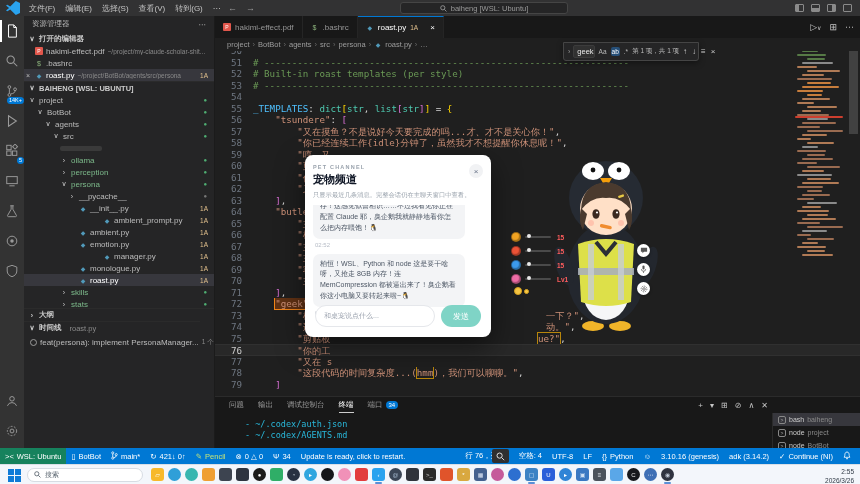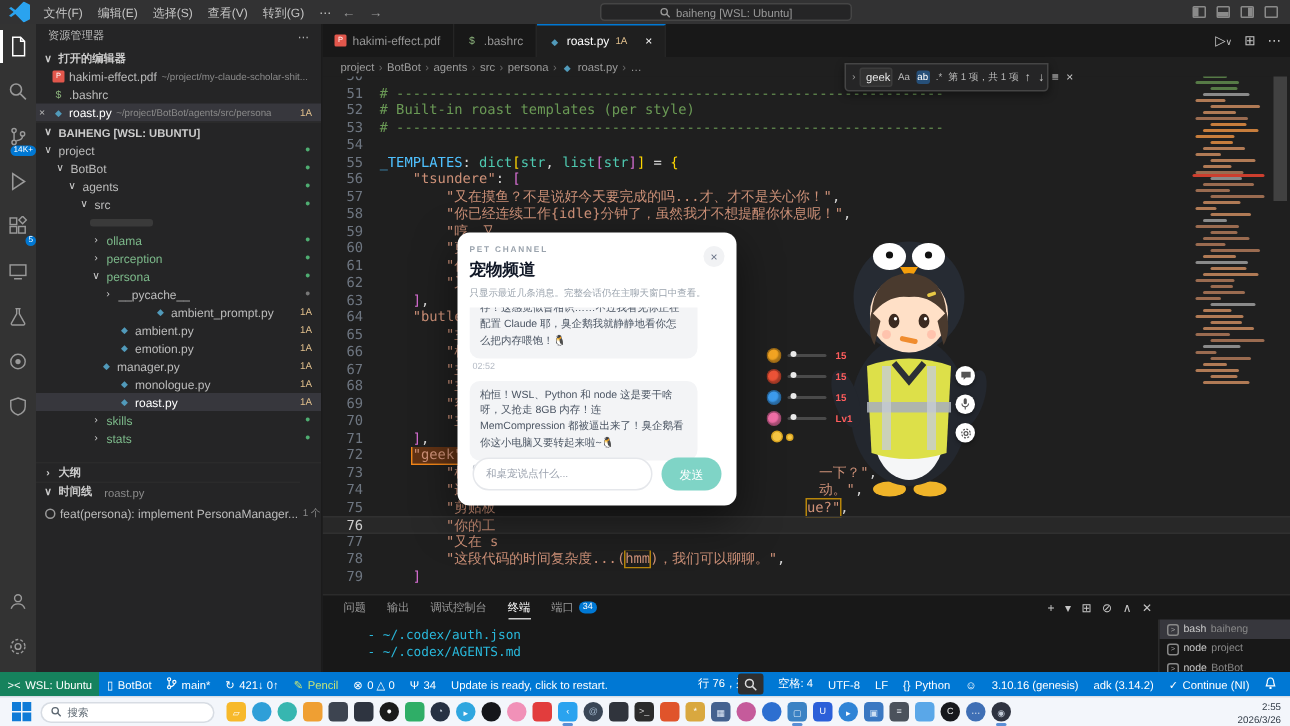--- a/index.html
+++ b/index.html
@@ -343,39 +343,45 @@
       <div class="tree-row" style="padding-left: 36px;">
         <span class="chv">∨</span>
         <span class="grnname">persona</span>
         <span class="gdot">●</span>
       </div>
       <div class="tree-row" style="padding-left: 44px;">
         <span class="chv">›</span>
         <span>__pycache__</span>
         <span class="gdot gray">●</span>
       </div>
+      <div class="tree-row" style="padding-left: 44px;">
+        <span class="chv"></span>
+        <span class="fico">◆</span>
+        <span>__init__.py</span>
+        <span class="b1a">1A</span>
+      </div>
       <div class="tree-row" style="padding-left: 68px;">
         <span class="chv"></span>
         <span class="fico">◆</span>
         <span>ambient_prompt.py</span>
         <span class="b1a">1A</span>
       </div>
       <div class="tree-row" style="padding-left: 44px;">
         <span class="chv"></span>
         <span class="fico">◆</span>
         <span>ambient.py</span>
         <span class="b1a">1A</span>
       </div>
       <div class="tree-row" style="padding-left: 44px;">
         <span class="chv"></span>
         <span class="fico">◆</span>
         <span>emotion.py</span>
         <span class="b1a">1A</span>
       </div>
-      <div class="tree-row" style="padding-left: 32px;">
+      <div class="tree-row" style="padding-left: 68px;">
         <span class="chv"></span>
         <span class="fico">◆</span>
         <span>manager.py</span>
         <span class="b1a">1A</span>
       </div>
       <div class="tree-row" style="padding-left: 44px;">
         <span class="chv"></span>
         <span class="fico">◆</span>
         <span>monologue.py</span>
         <span class="b1a">1A</span>

